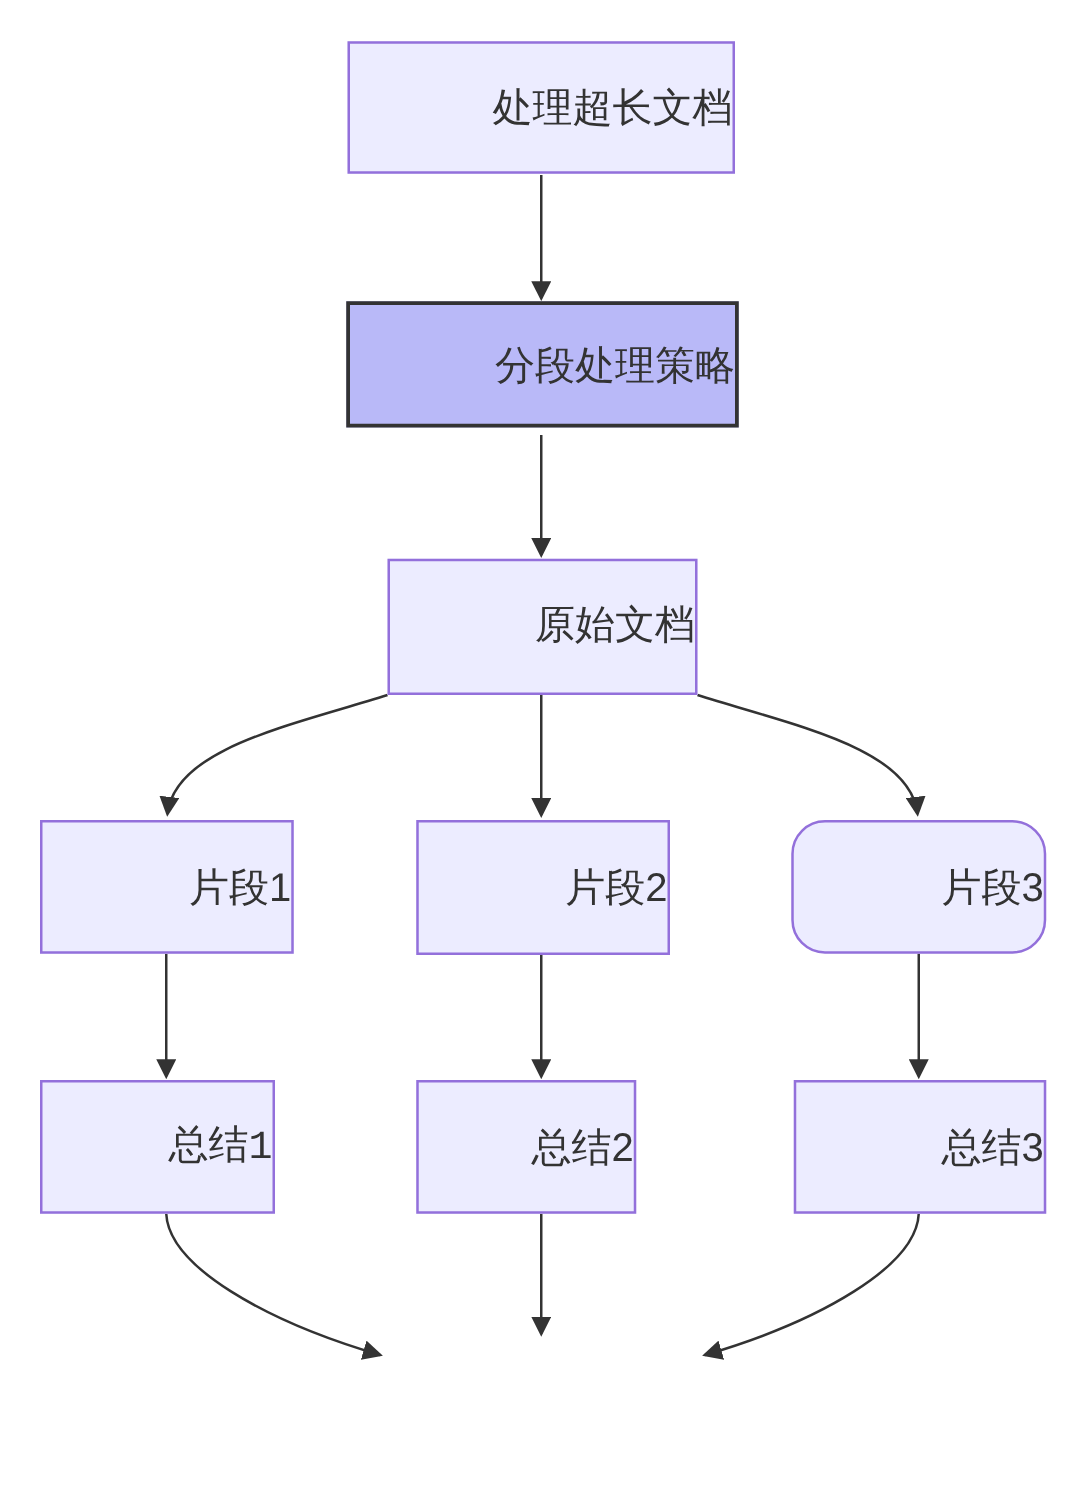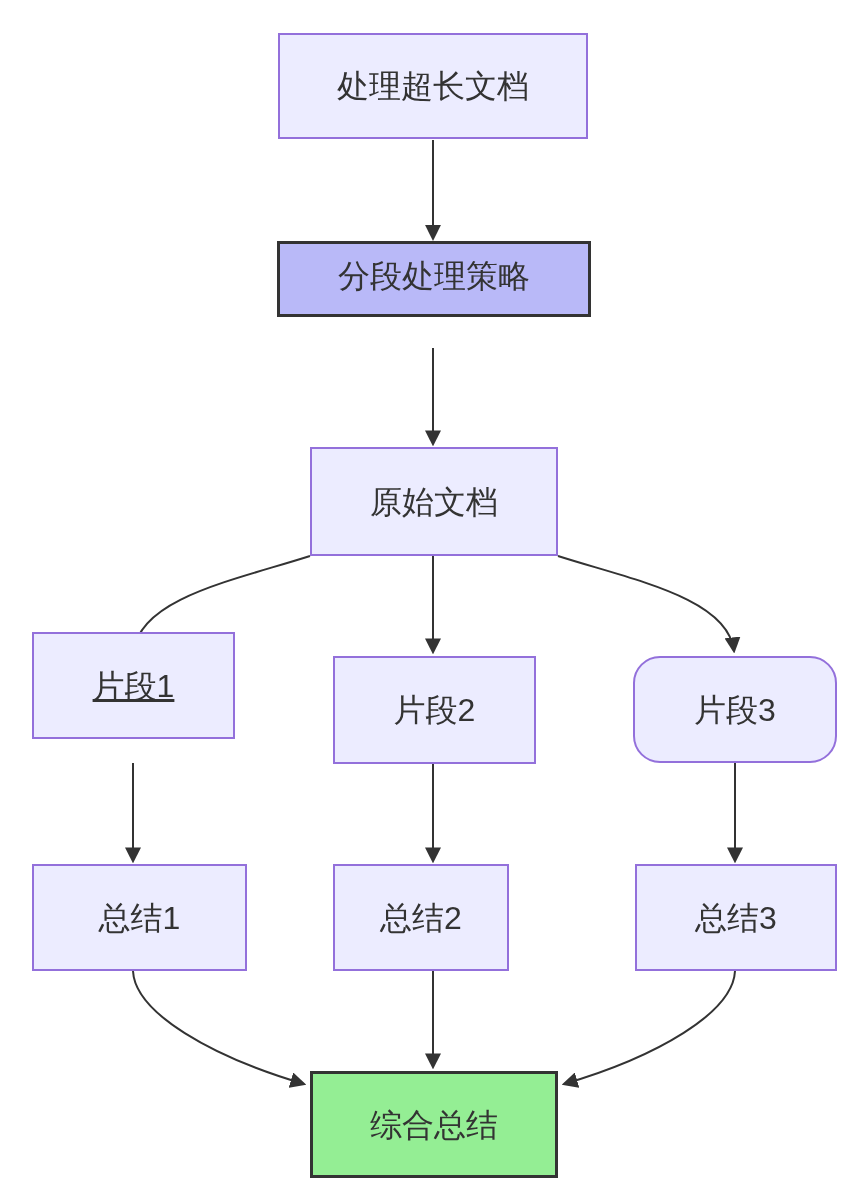--- a/index.html
+++ b/index.html
@@ -11,34 +11,34 @@
   *{margin:0;padding:0;box-sizing:border-box;}
   html,body{background:var(--background);}
   .canvas{
     position:relative;width:852px;height:1196px;background:var(--background);
     font-family:"Liberation Sans","DejaVu Sans",sans-serif;overflow:hidden;
   }
   svg.edge-layer{position:absolute;left:0;top:0;}
   svg.edge-layer path.edge{fill:none;stroke:var(--edge-line);stroke-width:2px;}
   svg.edge-layer marker path{fill:var(--edge-line);stroke:none;}
   .node{
-    position:absolute;display:flex;align-items:center;justify-content:center;
+    position:absolute;display:flex;align-items:center;justify-content:flex-end;
     background:var(--node-fill);border:2px solid var(--node-border);
     color:var(--text);font-size:32px;line-height:1;text-align:center;
   }
   .node.highlight{background:var(--highlight-fill);border:3px solid var(--highlight-border);}
   .node.success{background:var(--success-fill);border:3px solid var(--success-border);}
   
   .n-a {left:278px;top:33px;  width:310px;height:106px;}
-  .n-b {left:277px;top:241px; width:314px;height:76px;font-family:Liberation Mono, monospace;}
-  .n-c {left:310px;top:447px; width:248px;height:109px;}
-  .n-d1{left:32px; top:632px; width:203px;height:107px;text-decoration:underline;}
+  .n-b {left:277px;top:241px; width:314px;height:101px;}
+  .n-c {left:310px;top:447px; width:248px;height:109px;font-family:Liberation Mono, monospace;}
+  .n-d1{left:32px; top:656px; width:203px;height:107px;}
   .n-d2{left:333px;top:656px; width:203px;height:108px;}
   .n-d3{left:633px;top:656px; width:204px;height:107px;border-radius:27px;}
-  .n-s1{left:32px; top:864px; width:215px;height:107px;}
+  .n-s1{left:32px; top:864px; width:188px;height:107px;font-family:Liberation Mono, monospace;}
   .n-s2{left:333px;top:864px; width:176px;height:107px;}
   .n-s3{left:635px;top:864px; width:202px;height:107px;}
   .n-f {left:310px;top:1071px;width:248px;height:107px;}
 </style>
 </head>
 <body>
 
 <div class="canvas">
 
   <svg class="edge-layer" width="852" height="1196" viewBox="0 0 852 1196" aria-hidden="true">
@@ -89,17 +89,14 @@
   </div>
 
   <div class="node n-s2">
     <span>总结2</span>
   </div>
 
   <div class="node n-s3">
     <span>总结3</span>
   </div>
 
-  <div class="node success n-f">
-    <span>综合总结</span>
-  </div>
 
 </div>
 
 </body></html>

